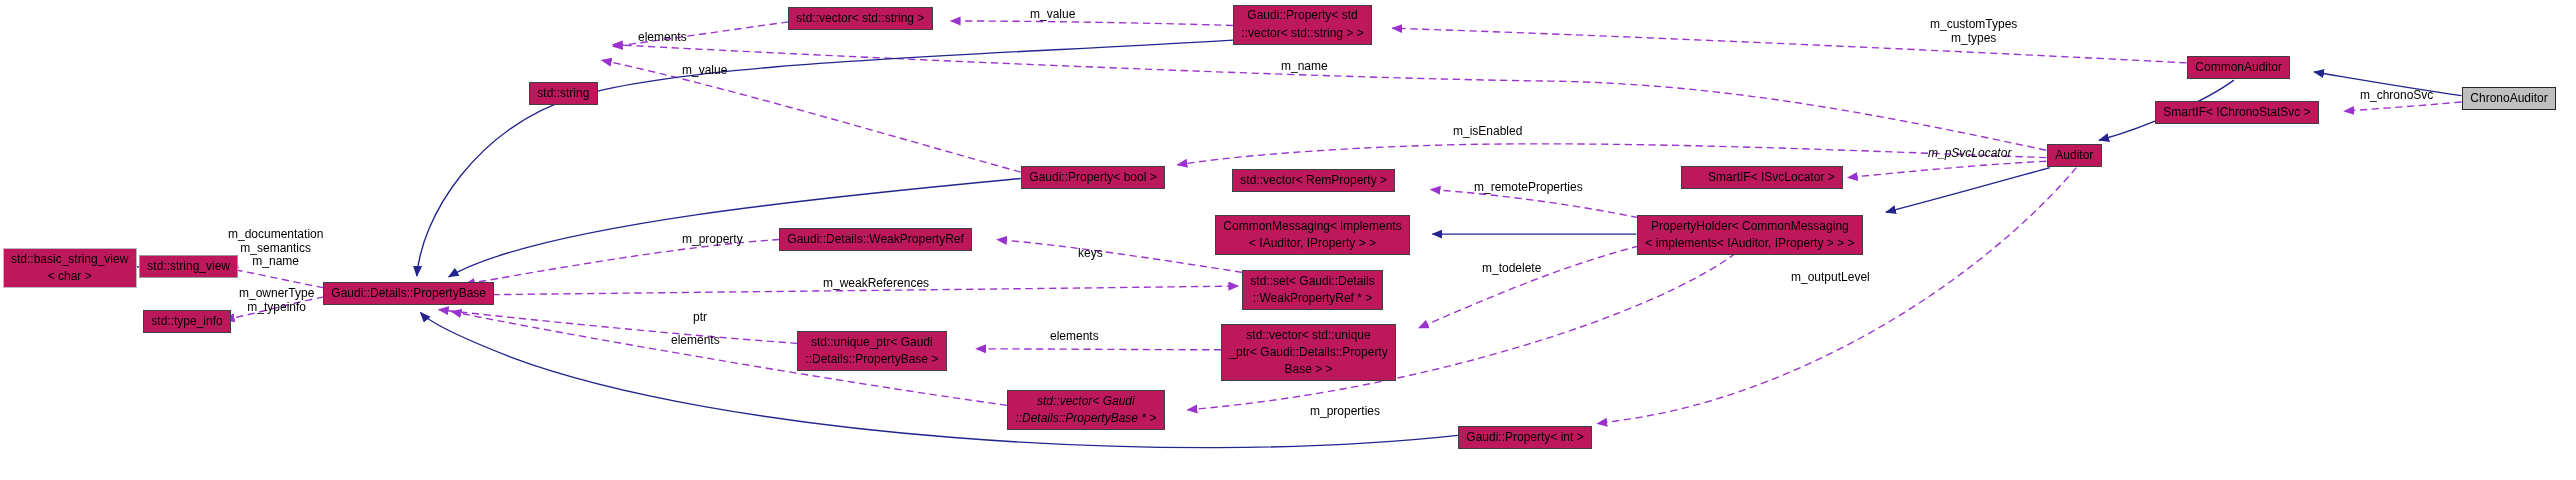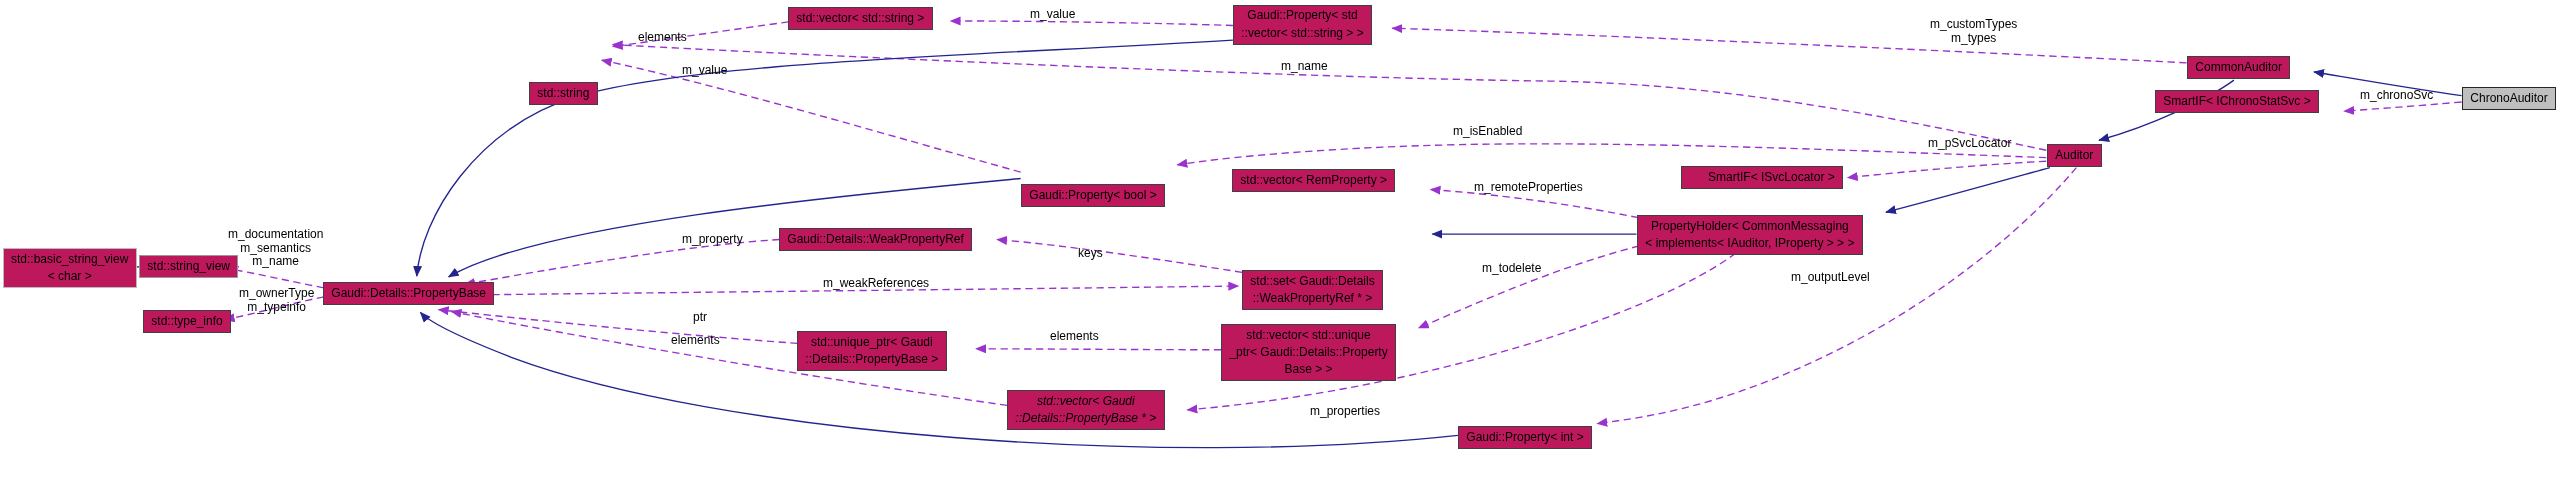--- a/index.html
+++ b/index.html
@@ -81,27 +81,29 @@
     <path class="edge-i" marker-end="url(#an)" d="M 152,293 L 129,293"></path>
     <path class="edge-i" marker-end="url(#an)" d="M 1353,44 C 1050,62 770,68 635,105 C 520,140 462,240 457,303"></path>
     <path class="edge-i" marker-end="url(#an)" d="M 1120,196 C 930,214 592,245 492,304"></path>
     <path class="edge-i" marker-end="url(#an)" d="M 1600,478 C 1280,513 790,478 560,392 C 506,371 472,355 461,343"></path>
   </svg>
 
   <div class="node" style="left:788px;top:7.3px;">std::vector&lt; std::string &gt;</div>
   <div class="node" style="left:1233px;top:4.6px;">Gaudi::Property&lt; std
 ::vector&lt; std::string &gt; &gt;</div>
   <div class="node" style="left:2187px;top:56px;">CommonAuditor</div>
-  <div class="node" style="left:2155px;top:90px;">SmartIF&lt; IChronoStatSvc &gt;</div>
+  <div class="node" style="left:2155px;top:101px;">SmartIF&lt; IChronoStatSvc &gt;</div>
   <div class="node hl" style="left:2462px;top:87px;">ChronoAuditor</div>
   <div class="node" style="left:529px;top:34px;margin-top:48px;">std::string</div>
   <div class="node" style="left:2047px;top:144px;">Auditor</div>
-  <div class="node" style="left:1021px;top:184px;">Gaudi::Property&lt; bool &gt;</div>
+  <div class="node" style="left:1021px;top:166px;">Gaudi::Property&lt; bool &gt;</div>
   <div class="node" style="left:1232px;top:169px;">std::vector&lt; RemProperty &gt;</div>
   <div class="node" style="left:1681px;top:166px;padding-left:26px;">SmartIF&lt; ISvcLocator &gt;</div>
+  <div class="node" style="left:1215px;top:215px;">CommonMessaging&lt; implements
+&lt; IAuditor, IProperty &gt; &gt;</div>
   <div class="node ext" style="left:2.7px;top:248px;">std::basic_string_view
 &lt; char &gt;</div>
   <div class="node" style="left:1637px;top:215px;">PropertyHolder&lt; CommonMessaging
 &lt; implements&lt; IAuditor, IProperty &gt; &gt; &gt;</div>
   <div class="node ext2" style="left:139px;top:255px;">std::string_view</div>
   <div class="node" style="left:143px;top:310px;">std::type_info</div>
   <div class="node" style="left:323px;top:282px;">Gaudi::Details::PropertyBase</div>
   <div class="node" style="left:779px;top:228px;">Gaudi::Details::WeakPropertyRef</div>
   <div class="node" style="left:1242px;top:270px;">std::set&lt; Gaudi::Details
 ::WeakPropertyRef * &gt;</div>
@@ -114,21 +116,21 @@
 ::Details::PropertyBase * &gt;</div>
   <div class="node" style="left:1458px;top:426px;">Gaudi::Property&lt; int &gt;</div>
 
   <div class="elabel" style="left:638px;top:31px;">elements</div>
   <div class="elabel" style="left:1030px;top:8.2px;">m_value</div>
   <div class="elabel" style="left:1930px;top:18px;">m_customTypes
 m_types</div>
   <div class="elabel" style="left:1281px;top:60px;">m_name</div>
   <div class="elabel" style="left:682px;top:64px;">m_value</div>
   <div class="elabel" style="left:1453px;top:125px;">m_isEnabled</div>
-  <div class="elabel" style="left:1928px;top:137px;">m_pSvcLocator</div>
+  <div class="elabel" style="left:1928px;top:147px;font-style:italic;">m_pSvcLocator</div>
   <div class="elabel" style="left:2360px;top:89px;">m_chronoSvc</div>
   <div class="elabel" style="left:1474px;top:181px;">m_remoteProperties</div>
   <div class="elabel" style="left:1482px;top:262px;">m_todelete</div>
   <div class="elabel" style="left:1310px;top:405px;">m_properties</div>
   <div class="elabel" style="left:1791px;top:271px;">m_outputLevel</div>
   <div class="elabel" style="left:228px;top:228px;">m_documentation
 m_semantics
 m_name</div>
   <div class="elabel" style="left:239px;top:287px;">m_ownerType
 m_typeinfo</div>

